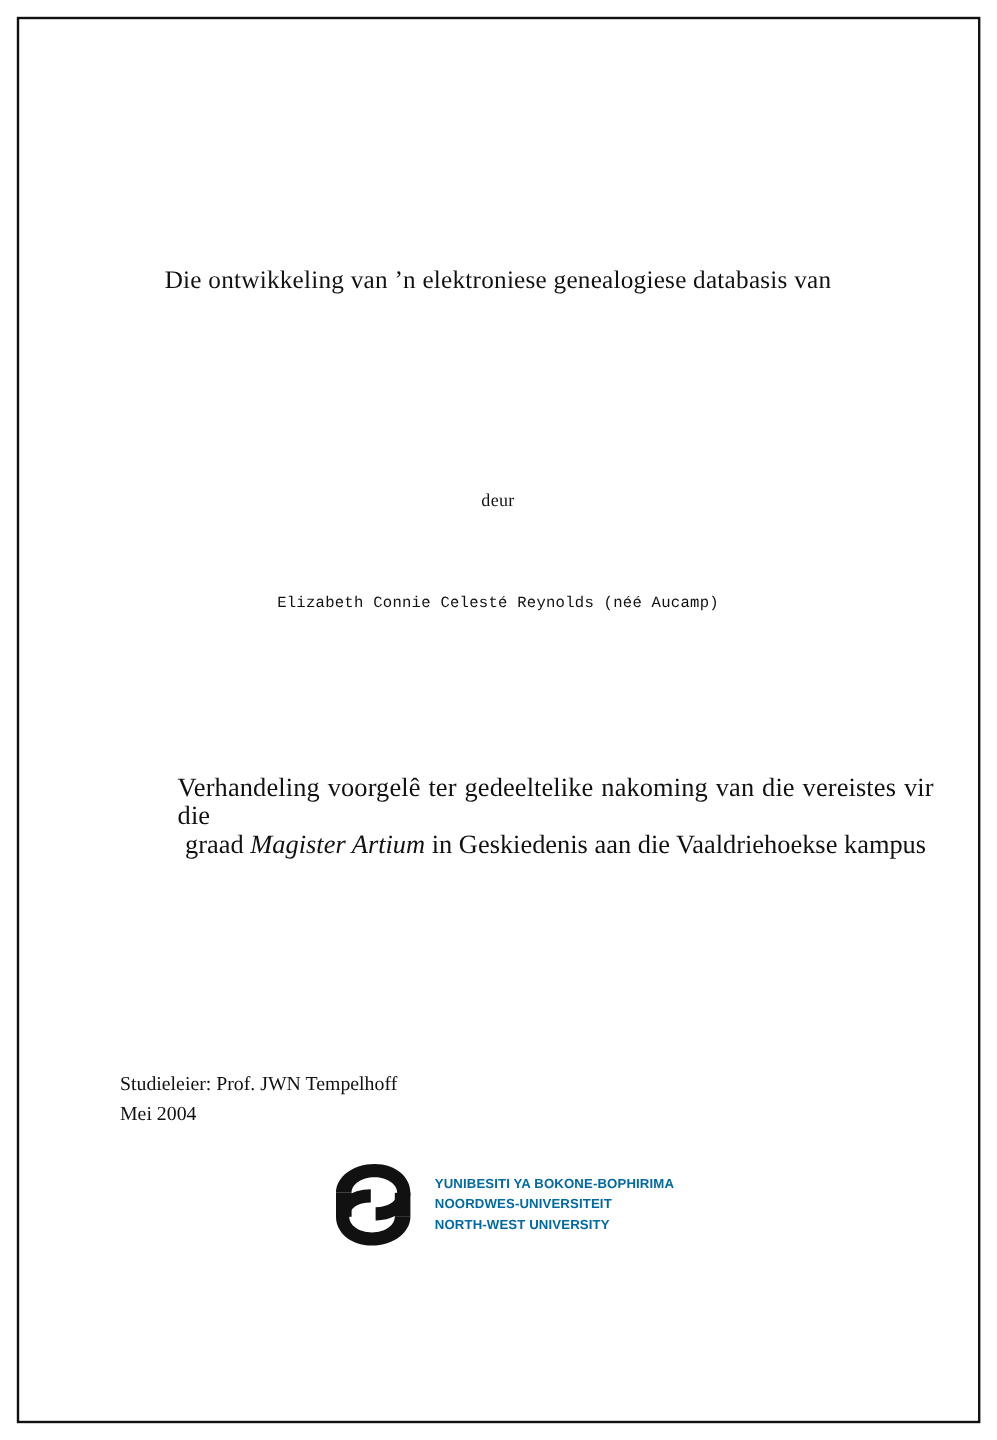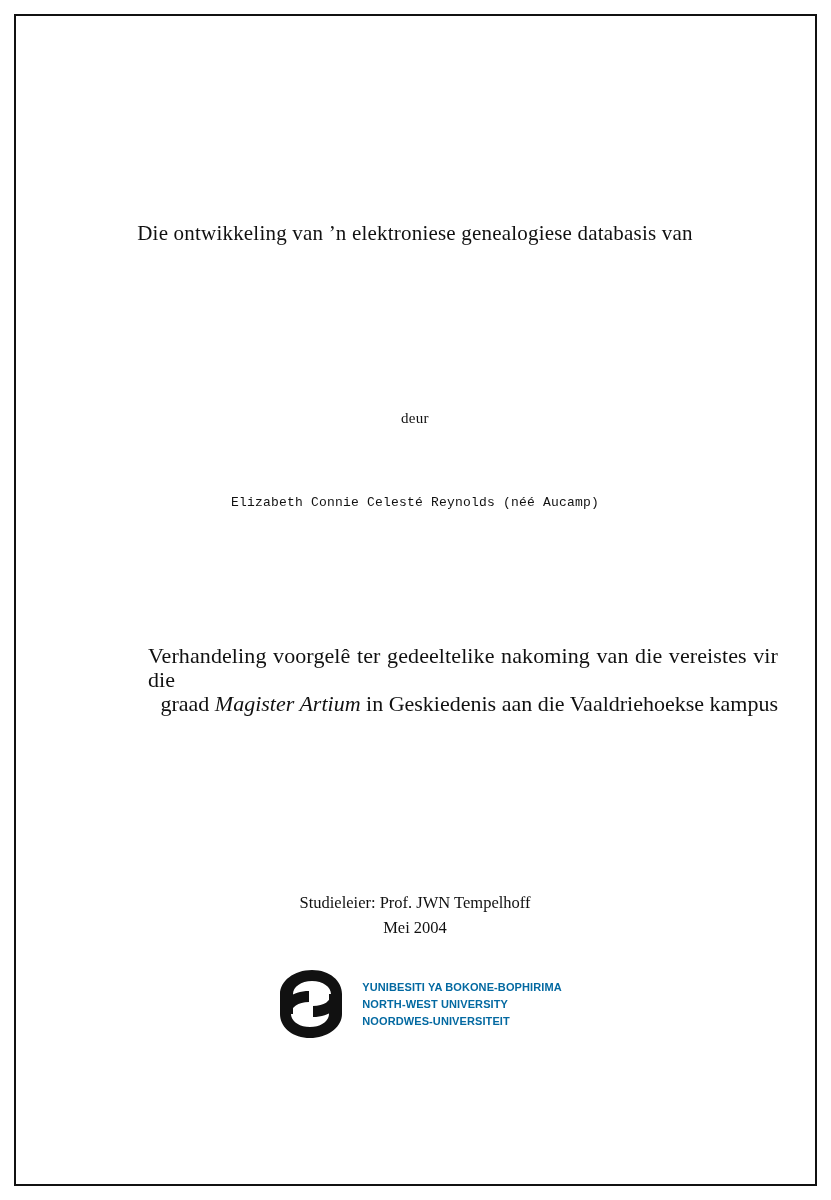--- a/index.html
+++ b/index.html
@@ -75,33 +75,33 @@
     font-size: 22px;
     line-height: 24px;
     margin-left: 48px;
   }
   .statement-line-1 {
     text-align: justify;
     text-align-last: justify;
     letter-spacing: 0.1px;
   }
   .statement-line-2, .statement-line-3 {
-    text-align: right;
+    text-align: center;
   }
   .statement-block em {
     font-style: italic;
   }
   .supervisor-block {
     position: absolute;
     left: 0;
     top: 830px;
     width: 630px;
     font-size: 16.5px;
     line-height: 25px;
-    text-align: center;
+    text-align: left;
   }
   .logo-block {
     position: absolute;
     left: 0;
     top: 908px;
     width: 630px;
     display: flex;
     flex-direction: row;
     align-items: center;
     justify-content: center;
@@ -155,19 +155,19 @@
           <g fill="#111111">
             <path d="M44,2 C62,2 74,13 74,26 C74,39 62,49 45,49 L45,38 C56,38 63,33 63,26 C63,19 55,13 44,13 C33,13 25,19 25,26 L12,26 C12,13 26,2 44,2 Z"></path>
             <path d="M42,70 C24,70 12,59 12,46 C12,33 24,23 41,23 L41,34 C30,34 23,39 23,46 C23,53 31,59 42,59 C53,59 61,53 61,46 L74,46 C74,59 60,70 42,70 Z"></path>
             <rect x="12" y="26" width="13" height="20"></rect>
             <rect x="61" y="26" width="13" height="20"></rect>
           </g>
         </svg>
       </span>
       <span class="logo-text">
         <div>YUNIBESITI YA BOKONE-BOPHIRIMA</div>
+        <div>NOORDWES-UNIVERSITEIT</div>
         <div>NORTH-WEST UNIVERSITY</div>
-        <div>NOORDWES-UNIVERSITEIT</div>
       </span>
     </div>
 
   </div>
 </div>
 
 </body></html>

